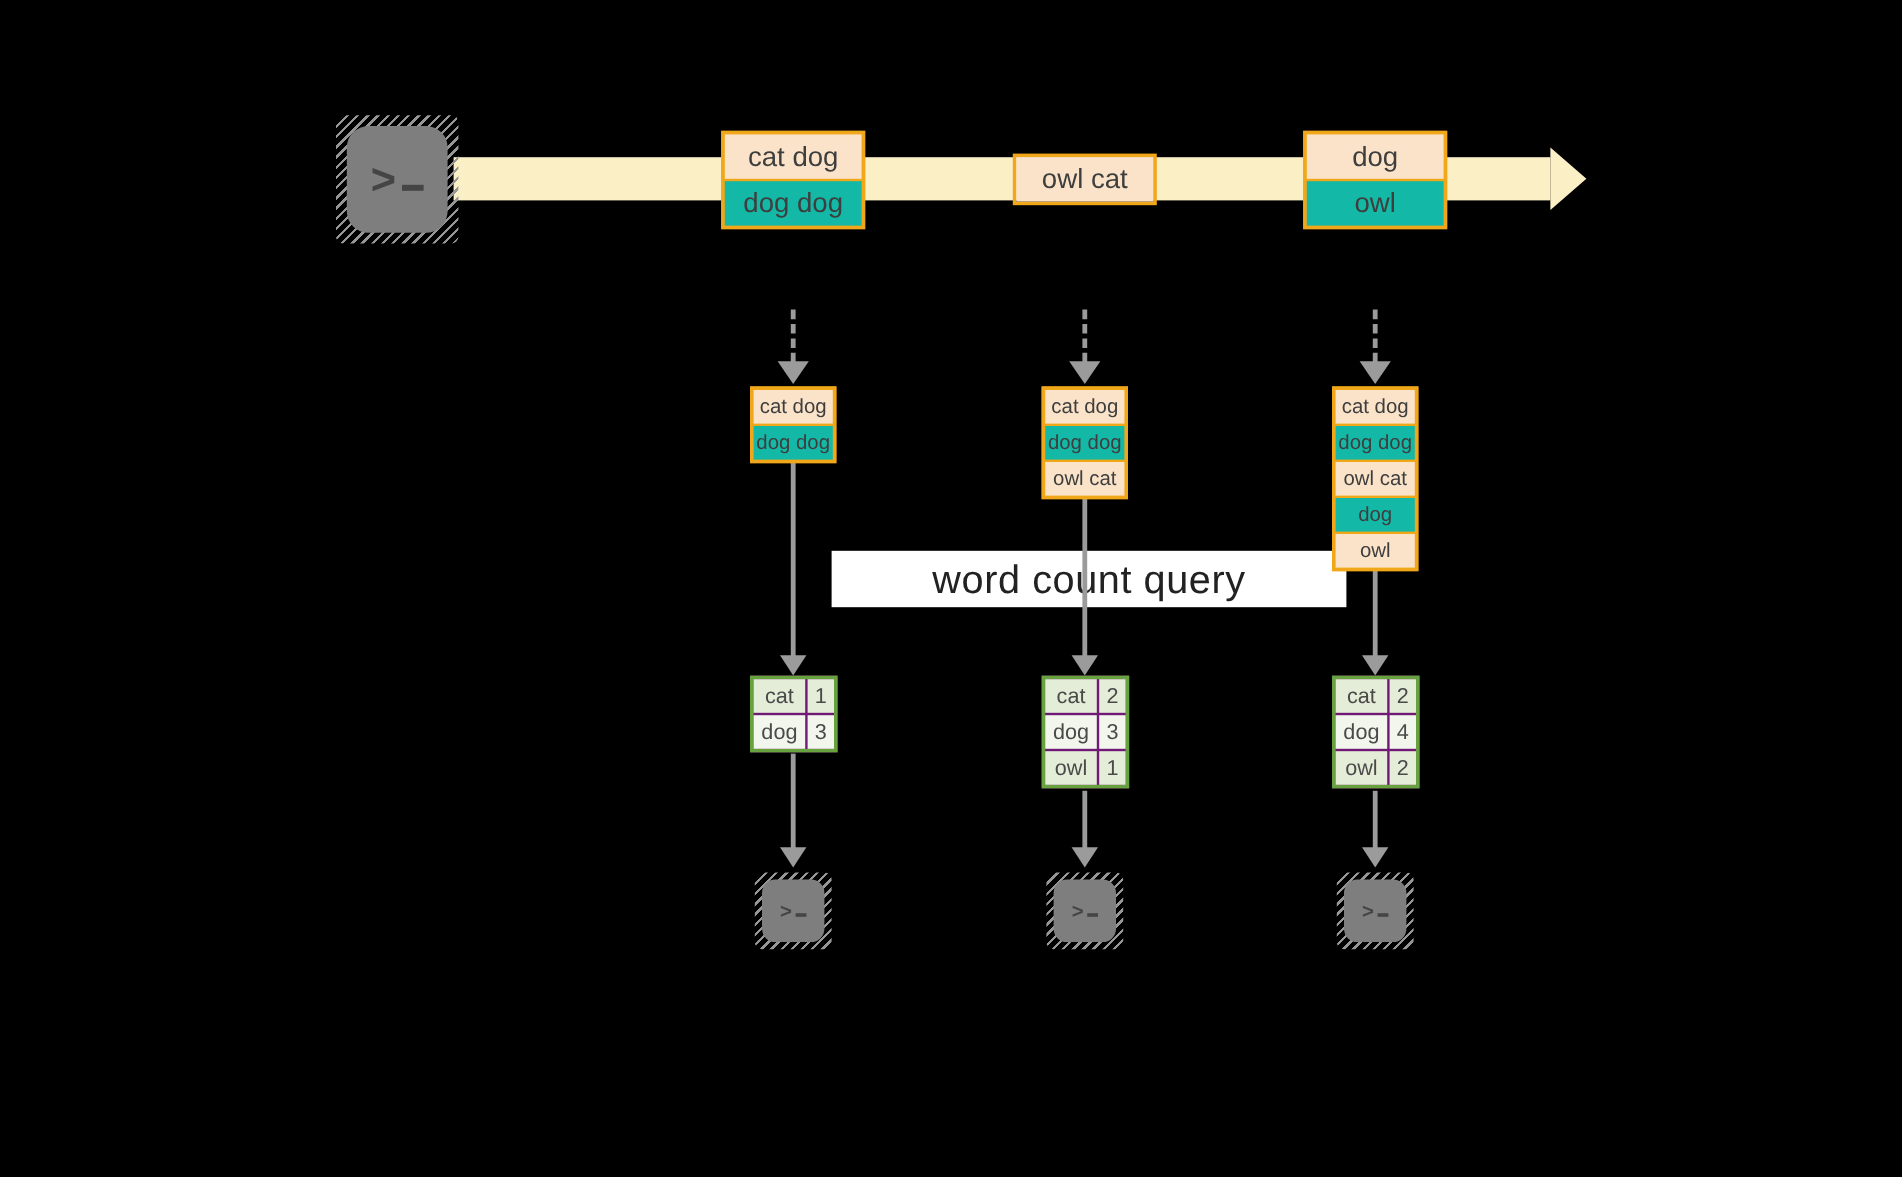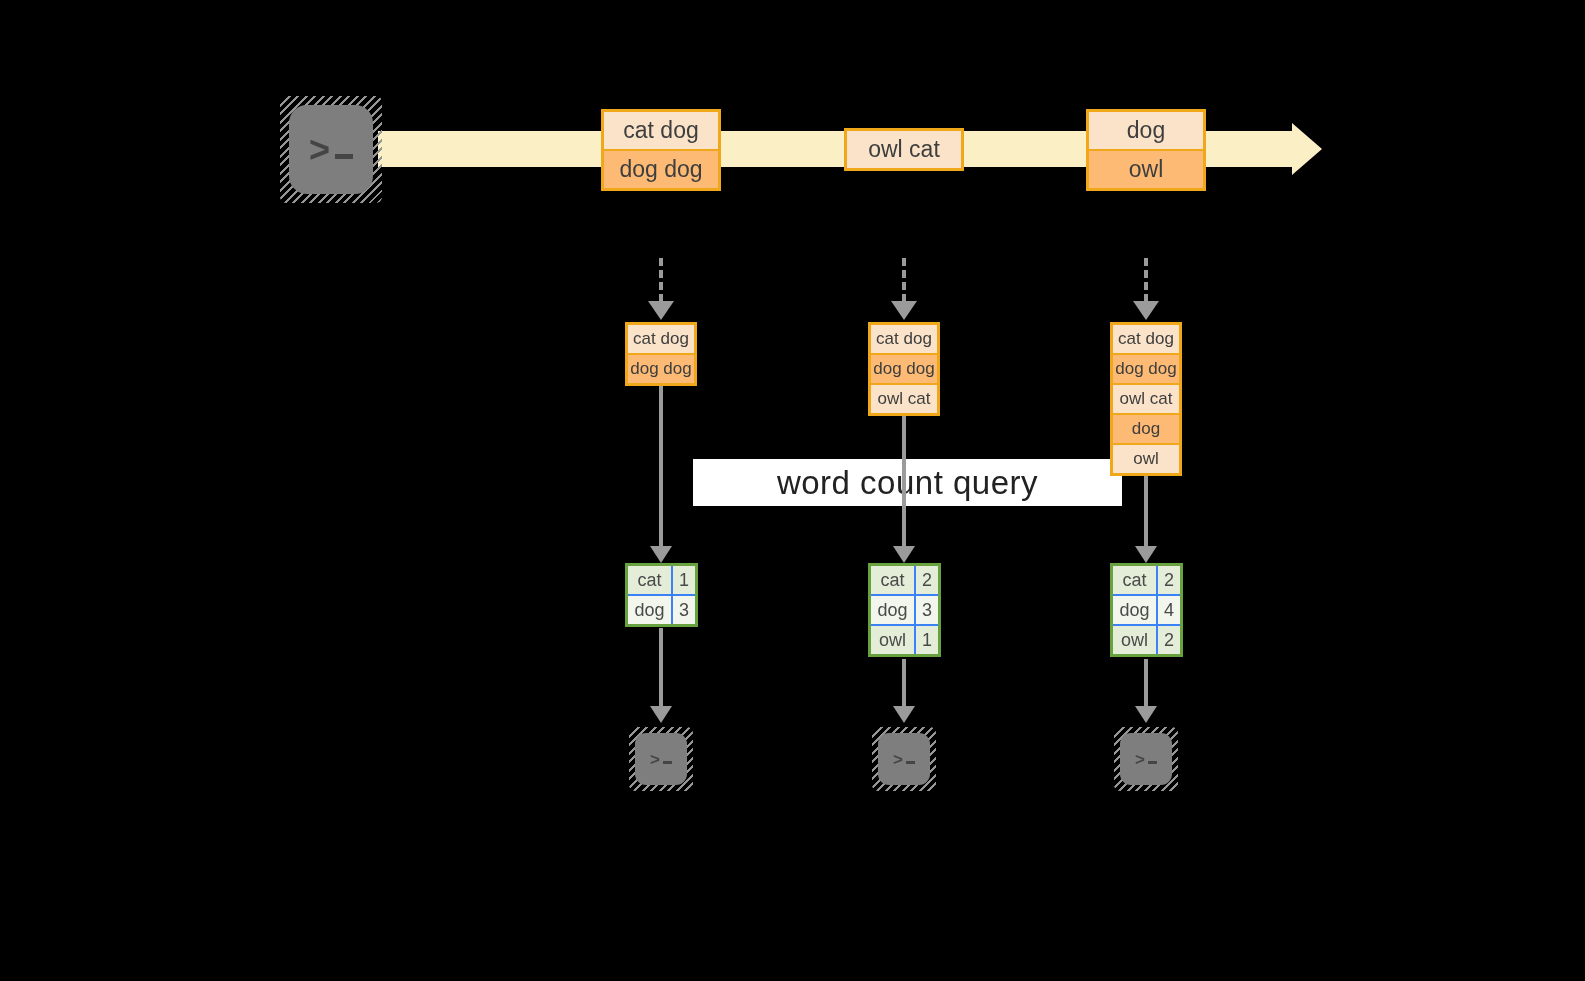--- a/index.html
+++ b/index.html
@@ -25,32 +25,32 @@
   .term-src .bar{width:18px;height:5px;margin:14px 0 0 5px;}
   .term-sink .chev{font-size:17px;line-height:17px;}
   .term-sink .bar{width:9px;height:3px;margin:7px 0 0 3px;}
   
   .batch{position:absolute;width:114px;border:3px solid #F0A71A;background:#F0A71A;display:flex;flex-direction:column;gap:2px;}
   .bcell{height:37px;line-height:37px;text-align:center;font-size:23px;}
   
   .stack{position:absolute;width:66px;border:3px solid #F0A71A;background:#F0A71A;display:flex;flex-direction:column;gap:2px;}
   .scell{height:28px;line-height:28px;text-align:center;font-size:17px;}
   .sh-a{background:#FAE3C8;}
-  .sh-b{background:#fdba74;}
+  .sh-b{background:#14b8a6;}
   
   .dash-stem{position:absolute;width:0;border-left:4px dashed #9B9B9B;}
   .stem{position:absolute;width:4px;background:#9B9B9B;}
   .head-down{position:absolute;width:0;height:0;border-left:11px solid transparent;border-right:11px solid transparent;border-top:17px solid #9B9B9B;}
   .dash-head{position:absolute;width:0;height:0;border-left:13px solid transparent;border-right:13px solid transparent;border-top:19px solid #9B9B9B;}
   
   .query-band{position:absolute;left:693px;top:459px;width:429px;height:47px;background:#FFFFFF;
     display:flex;align-items:center;justify-content:center;}
   .query-band span{font-size:33px;color:#222;letter-spacing:0.5px;}
   
-  .gtable{position:absolute;width:67px;border:3px solid #67A23F;background:#3b82f6;
+  .gtable{position:absolute;width:67px;border:3px solid #67A23F;background:#701a75;
     display:grid;grid-template-columns:43px 22px;gap:2px;}
   .gcell{height:28px;line-height:28px;text-align:center;font-size:18px;color:#4a4a4a;}
   .gr-a{background:#E4EDD7;}
   .gr-b{background:#F2F6EC;}
 </style>
 </head>
 <body>
 
 <div class="canvas">
 

